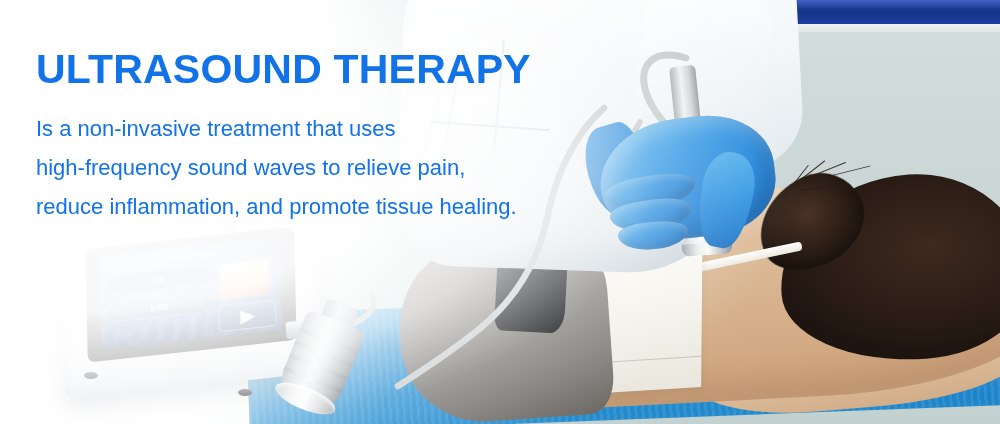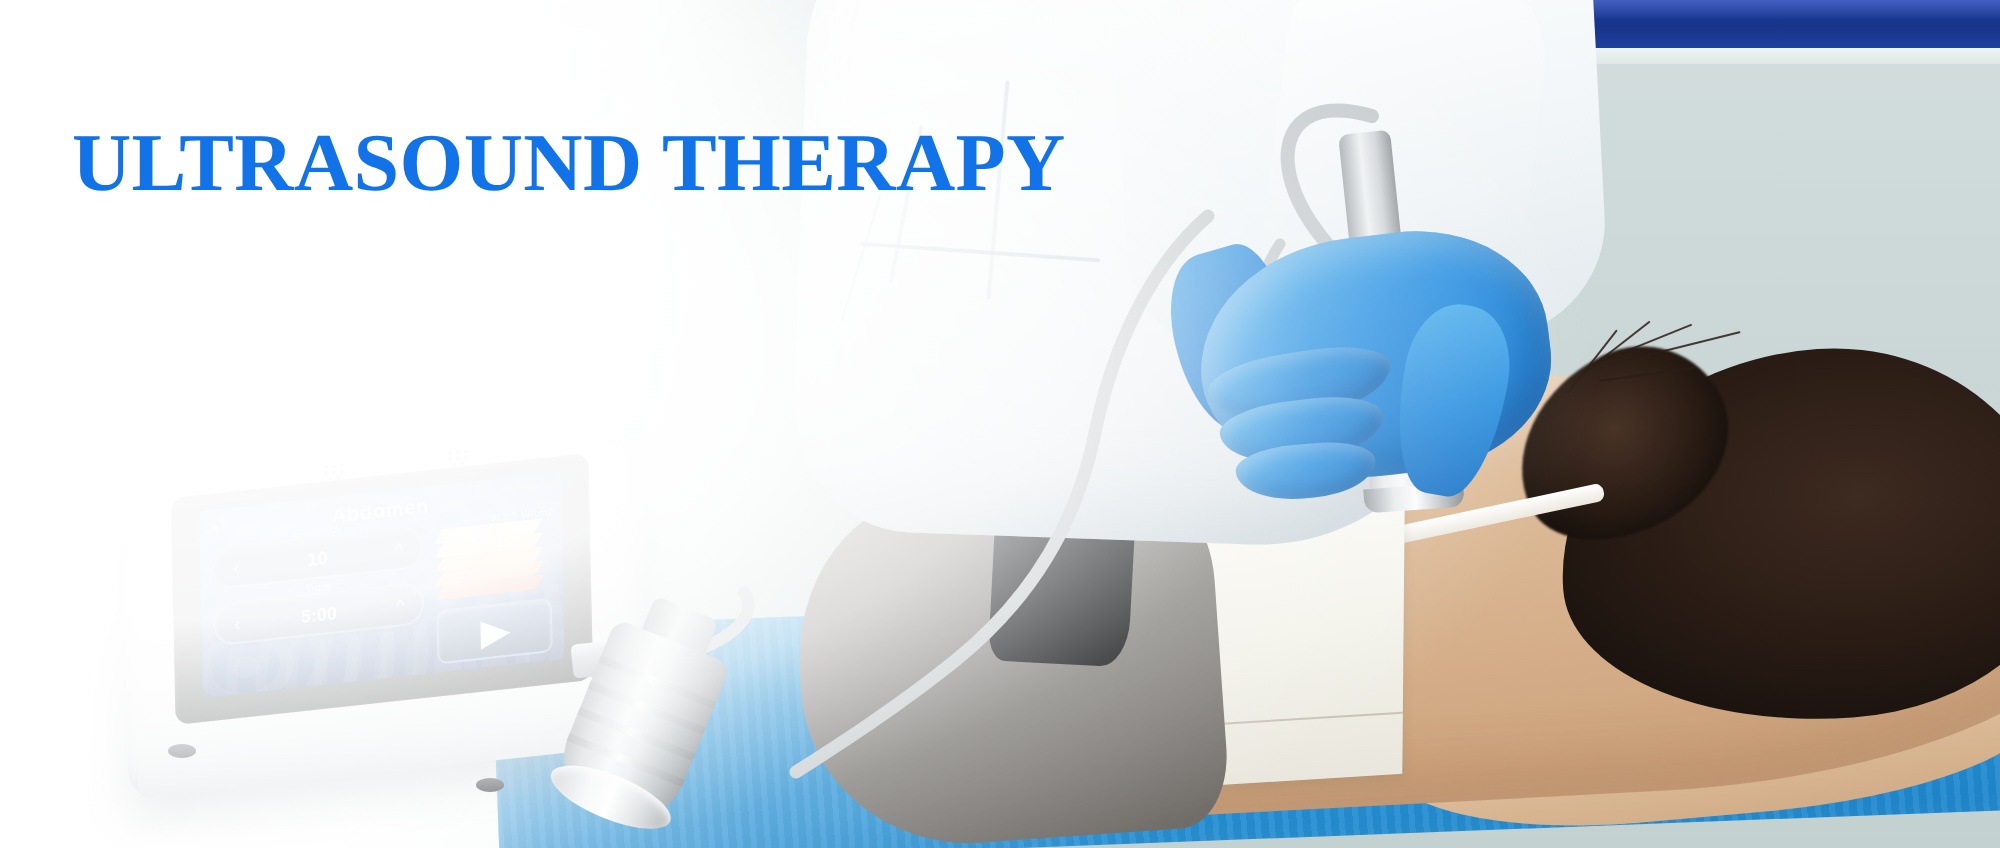--- a/index.html
+++ b/index.html
@@ -384,23 +384,22 @@
     box-shadow:inset 0 2px 4px rgba(255,255,255,.9);
   }
   .probe-collar {
     position:absolute; left:14px; top:0px; width:34px; height:24px;
     background:linear-gradient(90deg,#9ba0a4,#e6e9eb 45%,#aeb3b7);
     border-radius:5px;
   }
 
   
   .copy {
-    position:absolute; left:36px; top:60px; width:560px;
+    position:absolute; left:36px; top:48px; width:560px;
     z-index:40;
-    font-family:Liberation Serif, serif;
   }
   .headline {
     font-size:41px; font-weight:700; letter-spacing:.2px;
     color:#1272e8;
     line-height:1.04;
     white-space:nowrap;
   }
   .sub {
     margin-top:18px;
     font-size:22px; font-weight:400; color:#1272e8;
@@ -554,15 +553,20 @@
       <div class="probe-ring" style="top:48px;"></div>
       <div class="probe-ring" style="top:62px;"></div>
     </div>
     <div class="probe-face"></div>
   </div>
 
   <div class="photo-fade"></div>
 
   <div class="copy">
     <div class="headline">ULTRASOUND THERAPY</div>
+    <div class="sub">
+      <div>Is a non-invasive treatment that uses</div>
+      <div>high-frequency sound waves to relieve pain,</div>
+      <div>reduce inflammation, and promote tissue healing.</div>
+    </div>
   </div>
 
 </div>
 
 </body></html>

